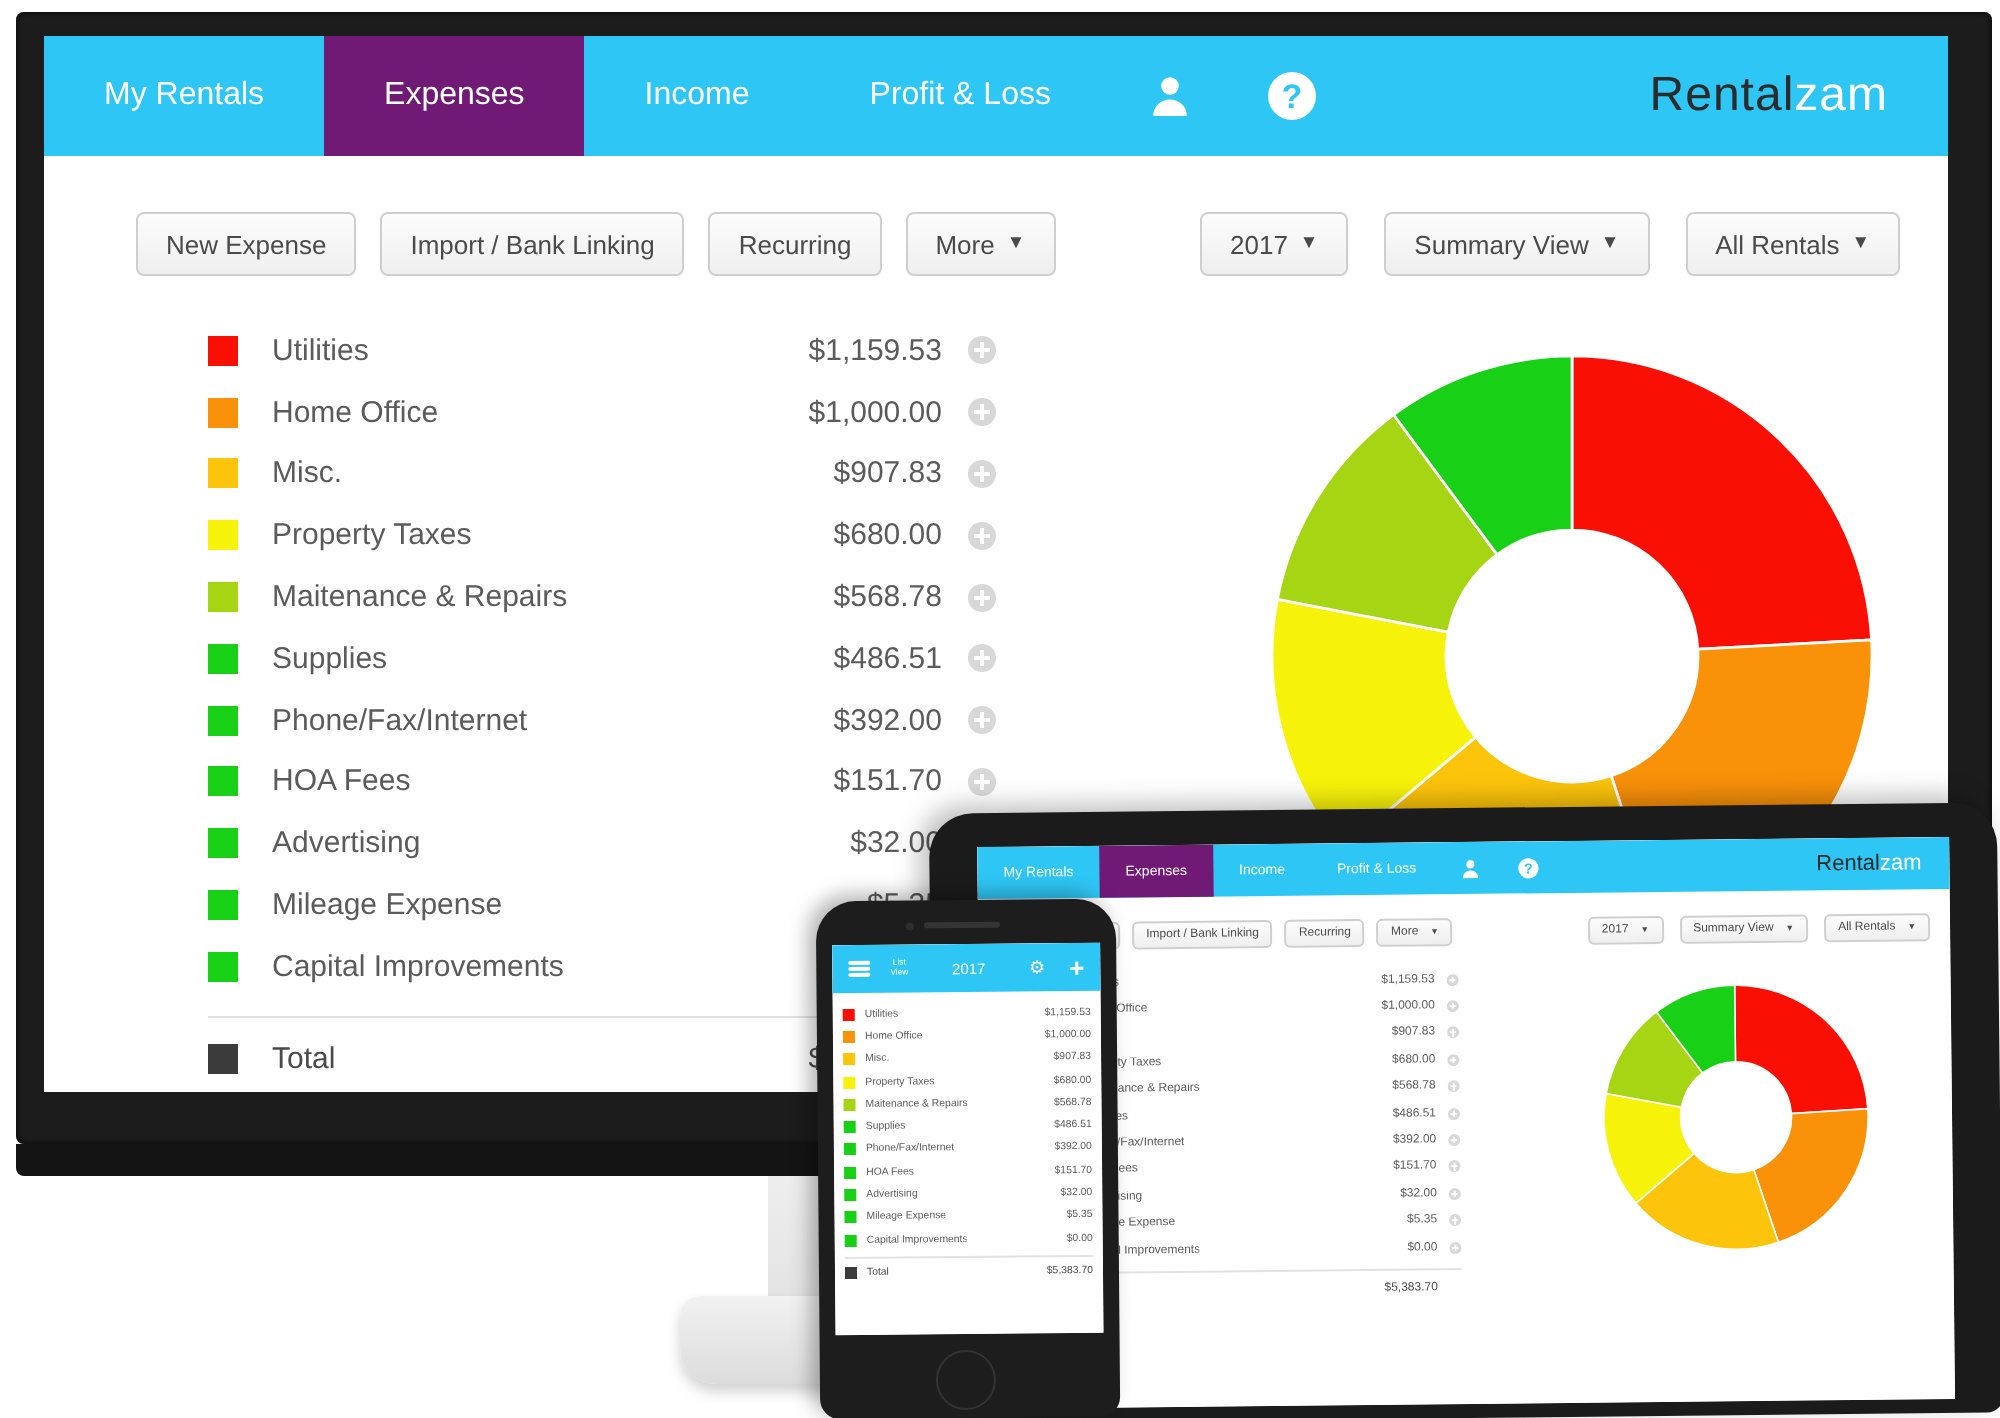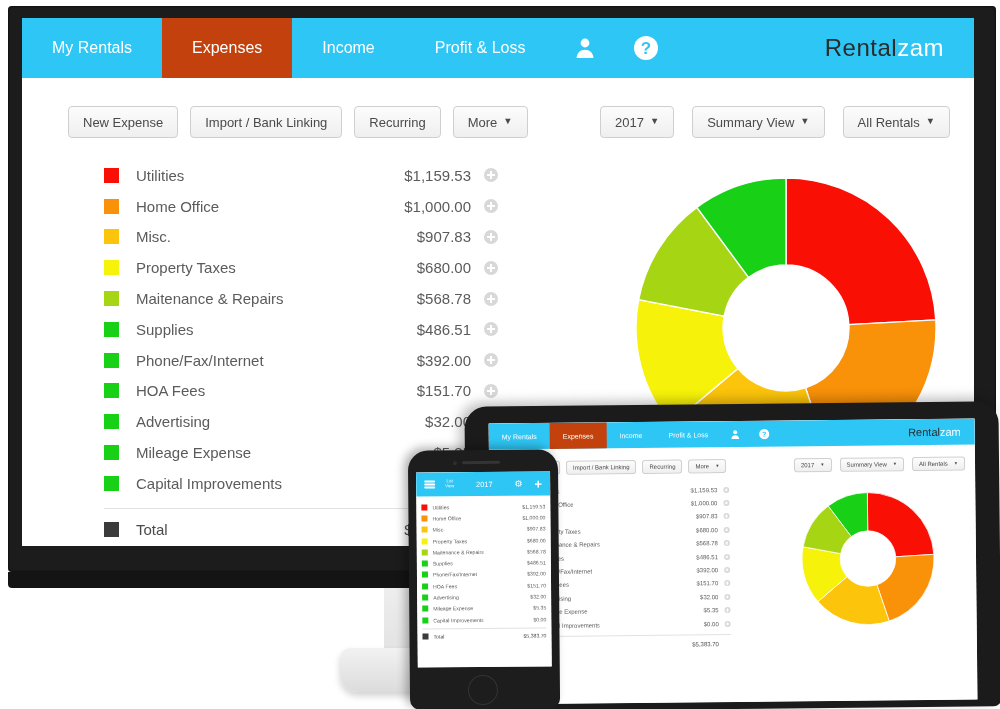--- a/index.html
+++ b/index.html
@@ -43,21 +43,21 @@
   }
 
   
   .app { position: relative; width: 100%; height: 100%; background:#fff; }
 
   .navbar { display: flex; align-items: stretch; background: #2ec6f5; position: relative; }
   .nav-tab {
     display: flex; align-items: center; justify-content: center;
     color: #ffffff; white-space: nowrap; cursor: pointer;
   }
-  .nav-tab.active { background: #c2410c; }
+  .nav-tab.active { background: #701a75; }
   .nav-icon { display: flex; align-items: center; justify-content: center; cursor: pointer; }
   .brand { margin-left: auto; display: flex; align-items: center; white-space: nowrap; }
   .brand .b1 { color: #2b2b2b; }
   .brand .b2 { color: #ffffff; }
 
   .toolbar { display: flex; align-items: center; }
   .btn {
     background: linear-gradient(to bottom,#fcfcfc,#efefef);
     border: 1px solid #cfcfcf; border-radius: 4px;
     color: #4a4a4a; white-space: nowrap; cursor: pointer;

